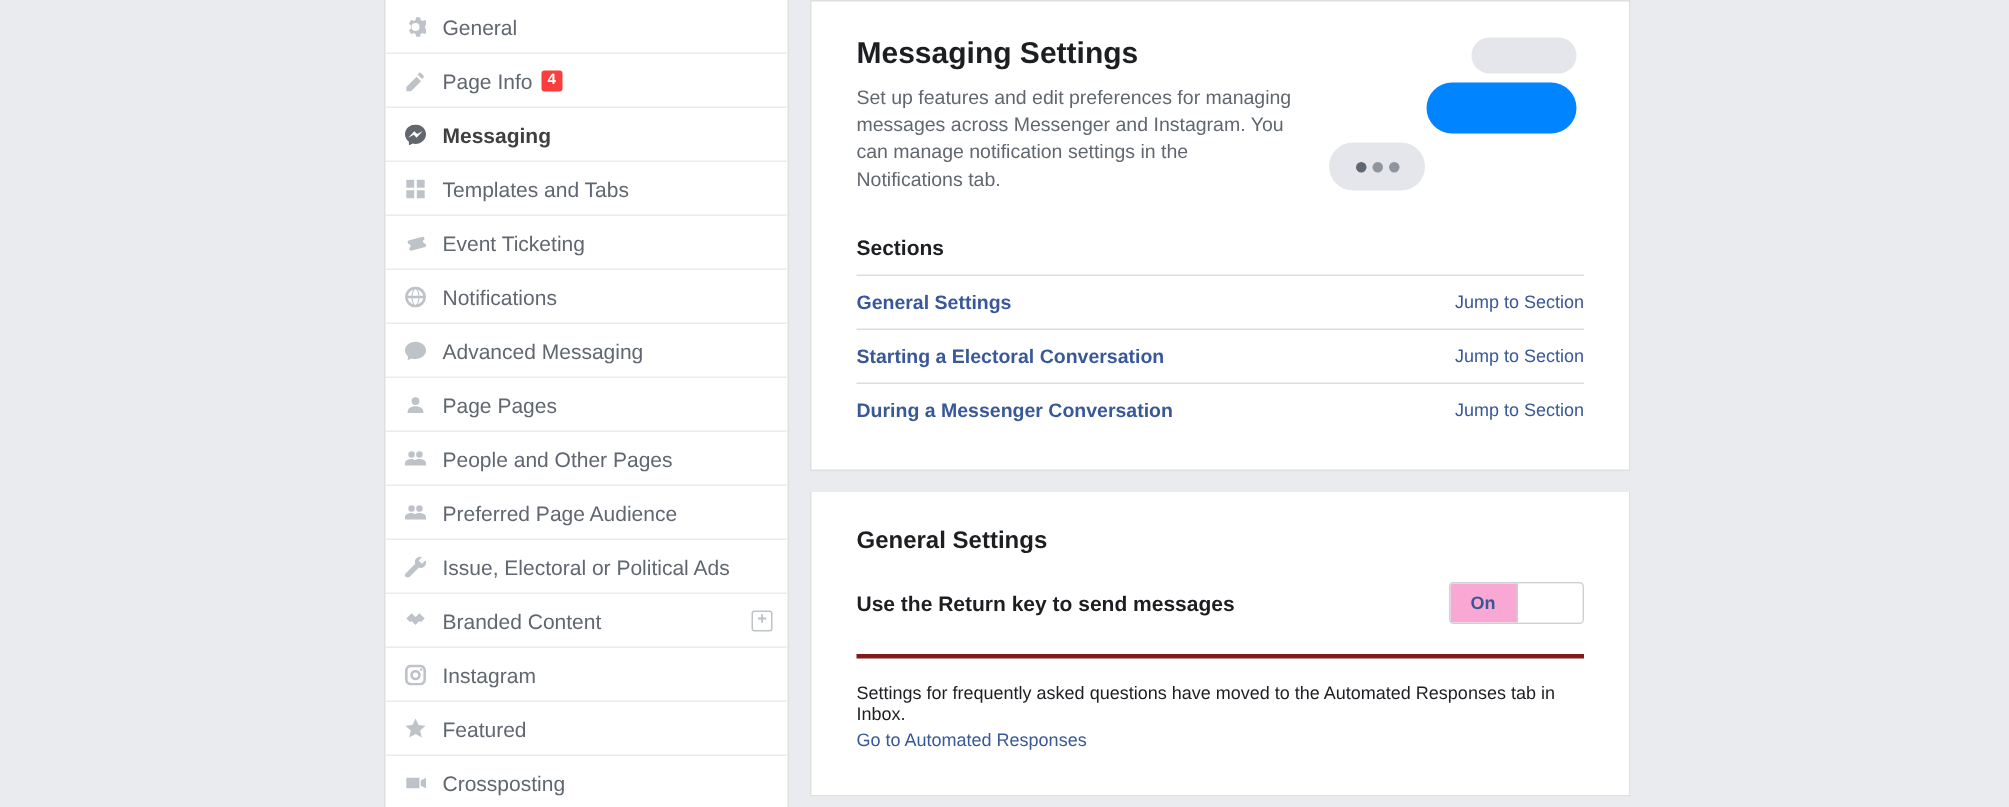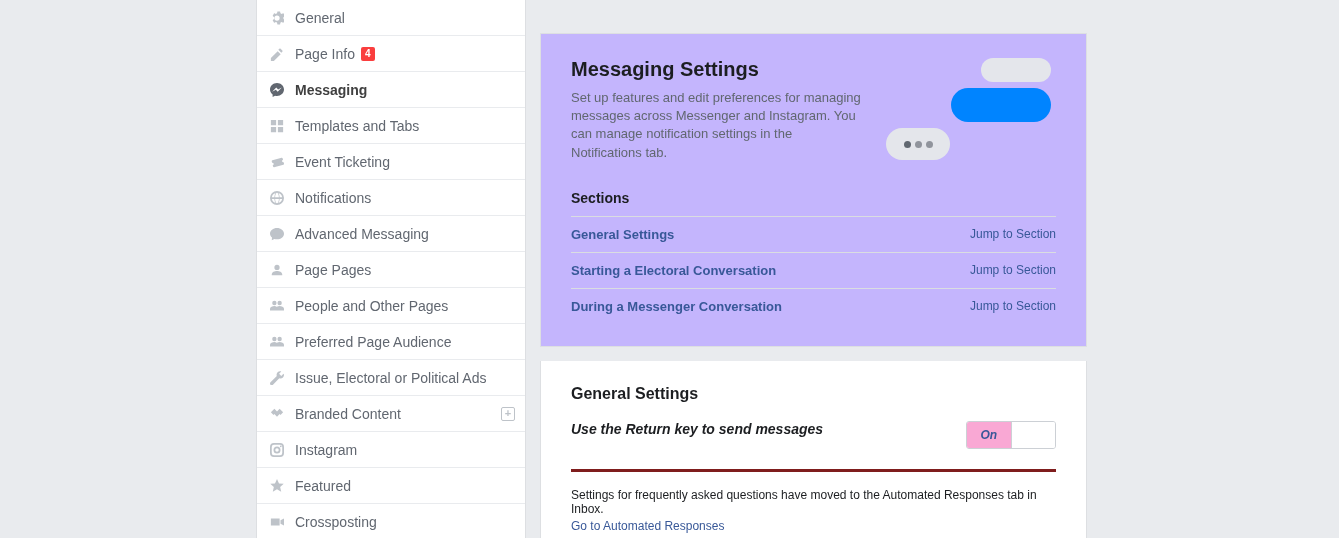--- a/index.html
+++ b/index.html
@@ -66,21 +66,21 @@
   
   .main {
     flex: 1;
     display: flex; flex-direction: column; gap: 14px;
   }
   .card {
     background: #fff;
     border: 1px solid #dddfe2;
     border-top: none;
   }
-  .card.header { background: #c4b5fd; border: 1px solid #dddfe2; margin-top: 33px; }
+  .card.header { background: #ffffff; border: 1px solid #dddfe2; }
   .header-inner {
     display: flex;
     padding: 24px 30px 18px 30px;
     gap: 20px;
   }
   .header-text h1 {
     font-size: 20px; font-weight: 700; color: #1c1e21; margin-bottom: 8px;
   }
   .header-text p {
     font-size: 13px; color: #616770; line-height: 1.4;
@@ -112,23 +112,22 @@
     padding: 10px 0;
     border-top: 1px solid #dadde1;
     font-size: 13px;
   }
   .sec-name { color: #385898; font-weight: 600; }
   .sec-link { color: #385898; font-size: 12px; cursor: pointer; }
 
   .card.general { padding: 24px 30px 30px 30px; }
   .gs-title { font-size: 16px; font-weight: 700; margin-bottom: 18px; }
   .setting-row {
-    display: flex; justify-content: space-between; align-items: flex-start;
+    display: flex; justify-content: space-between; align-items: flex-end;
     padding-bottom: 20px;
-    font-style: italic;
   }
   .setting-text .st-title { font-size: 14px; font-weight: 700; color: #1c1e21; margin-bottom: 6px;}
   .setting-text .st-desc  { font-size: 12px; color: #90949c; line-height: 1.4; max-width: 360px;}
   .toggle {
     width: 90px; height: 28px;
     border: 1px solid #ccd0d5; border-radius: 3px;
     display: flex; overflow: hidden; cursor: pointer;
   }
   .toggle div { flex: 1; display: flex; align-items: center; justify-content: center; font-size: 12px; }
   .toggle .on  { background: #f9a8d4; color: #385898; font-weight:600; border-right: 1px solid #ccd0d5;}

